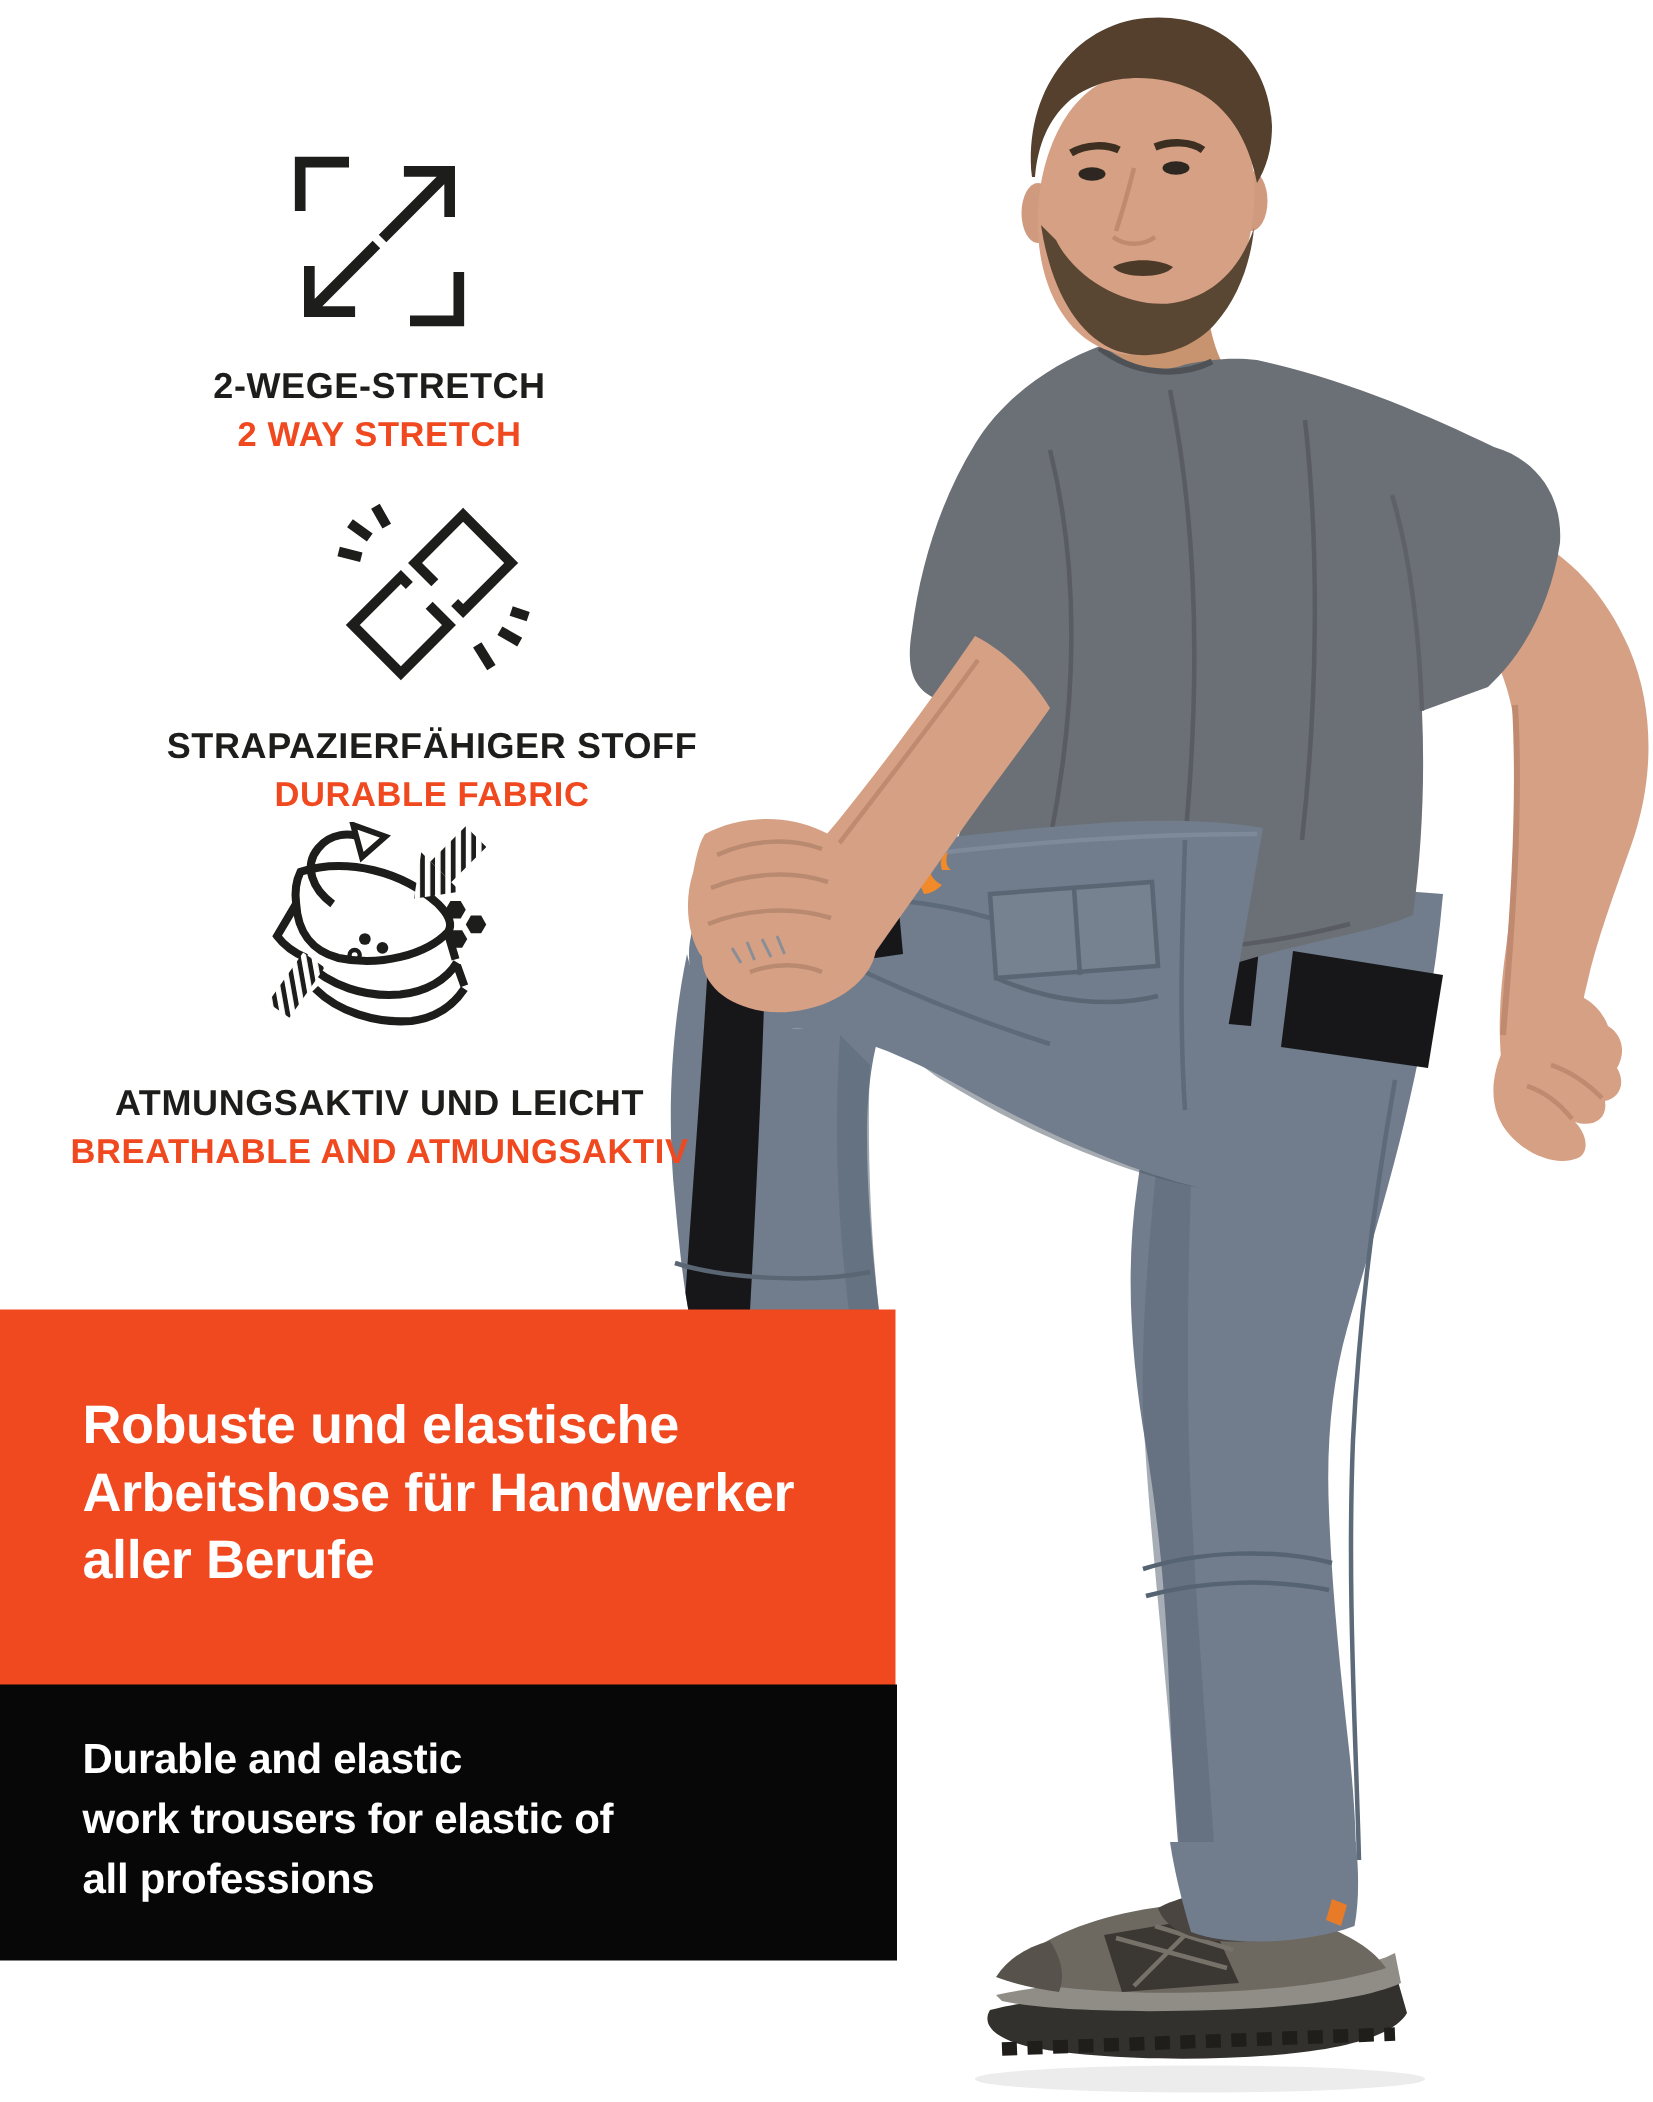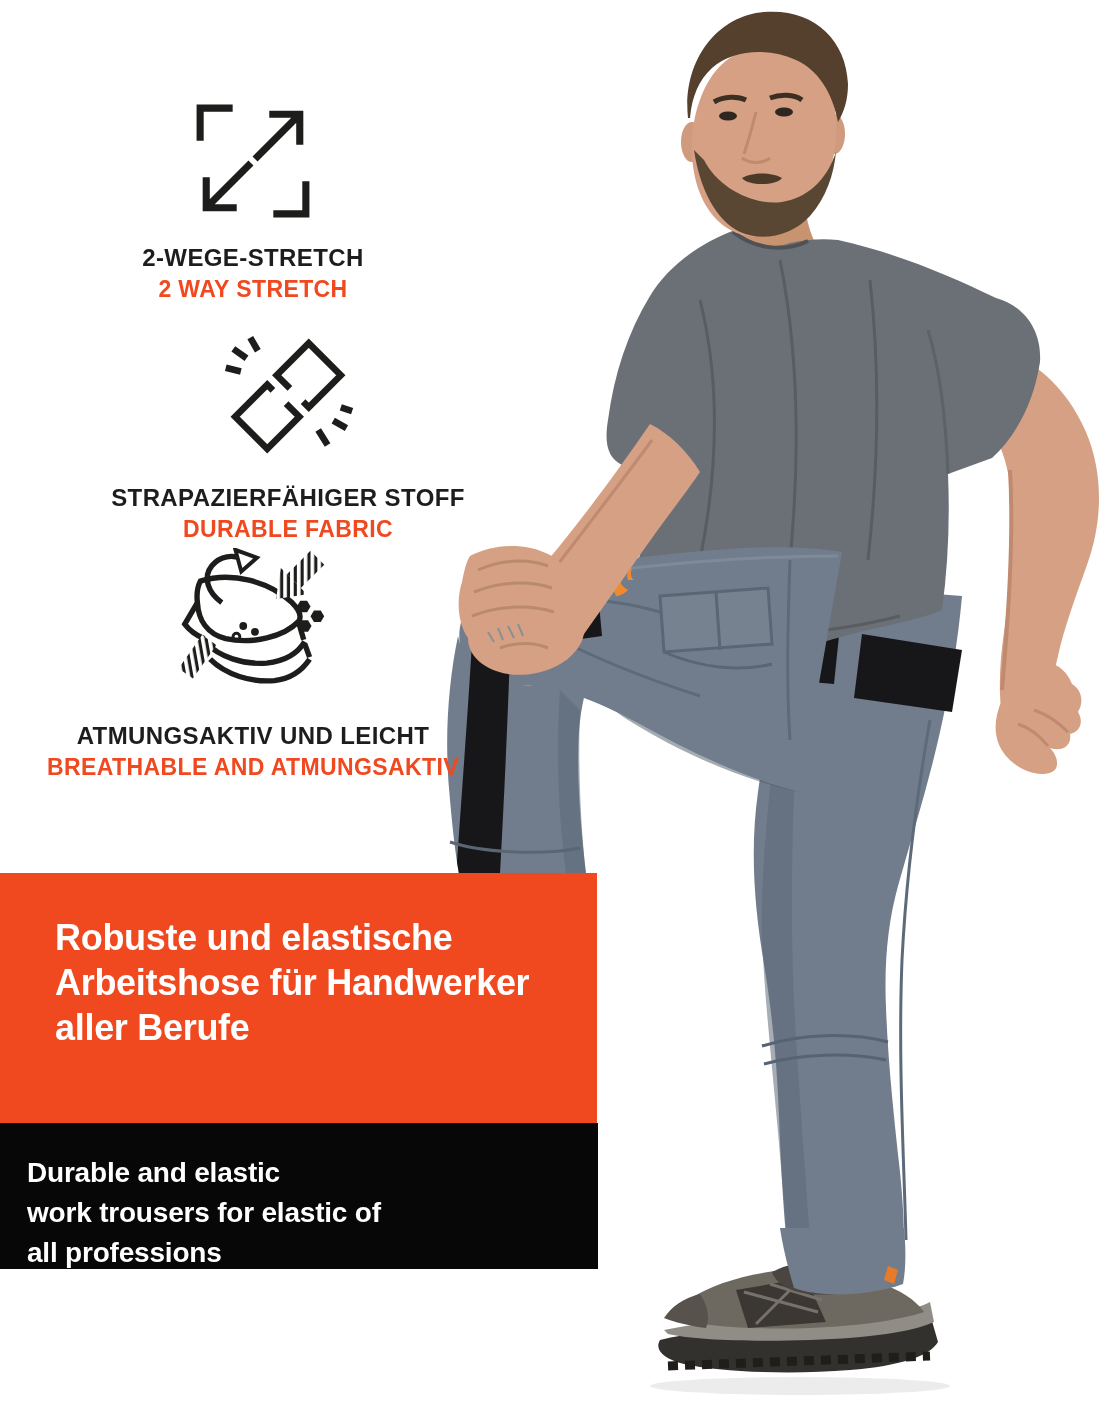--- a/index.html
+++ b/index.html
@@ -12,26 +12,26 @@
   .f1{top:100px;} .f2{top:330px;padding-left:35px;} .f3{top:548px;}
   .feature .icon{display:block;line-height:0;}
   .f1 .icon svg{width:122px;height:122px;}
   .f2 .icon svg{width:132px;height:132px;}
   .f3 .icon svg{width:156px;height:156px;}
   .t-de{margin-top:22px;font-size:24px;font-weight:700;color:#1d1d1b;letter-spacing:.4px;text-align:right;white-space:nowrap;}
   .f3 .t-de{margin-top:18px;}
   .t-en{margin-top:4px;font-size:23px;font-weight:700;color:#f0481f;letter-spacing:.4px;text-align:left;white-space:nowrap;}
   .orange-box{
     position:absolute;left:0;top:873px;width:597px;height:292px;background:#f0481f;
-    box-sizing:border-box;padding:42px 24px 0 55px;z-index:2;
+    box-sizing:border-box;padding:54px 24px 0 55px;z-index:2;
   }
   .orange-box .line{font-size:36px;line-height:45px;font-weight:700;color:#ffffff;letter-spacing:-.3px;white-space:nowrap;}
   .black-box{
-    position:absolute;left:0;top:1123px;width:598px;height:146px;background:#070707;
-    box-sizing:border-box;padding:30px 20px 0 27px;z-index:2;
+    position:absolute;left:0;top:1123px;width:598px;height:184px;background:#070707;
+    box-sizing:border-box;padding:30px 20px 0 55px;z-index:2;
   }
   .black-box .line{font-size:28px;line-height:40px;font-weight:700;color:#ffffff;letter-spacing:-.2px;white-space:nowrap;}
 </style>
 </head>
 <body>
 
 <div class="canvas">
 
   <svg class="photo" width="1102" height="1401" viewBox="0 0 1102 1401" aria-hidden="true">
 

